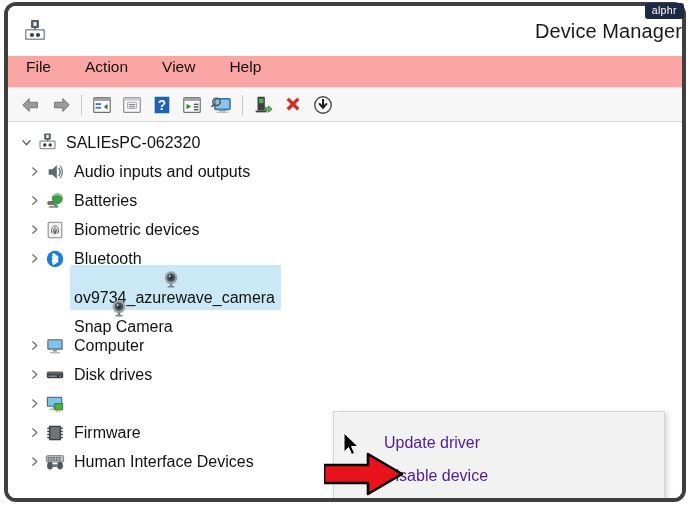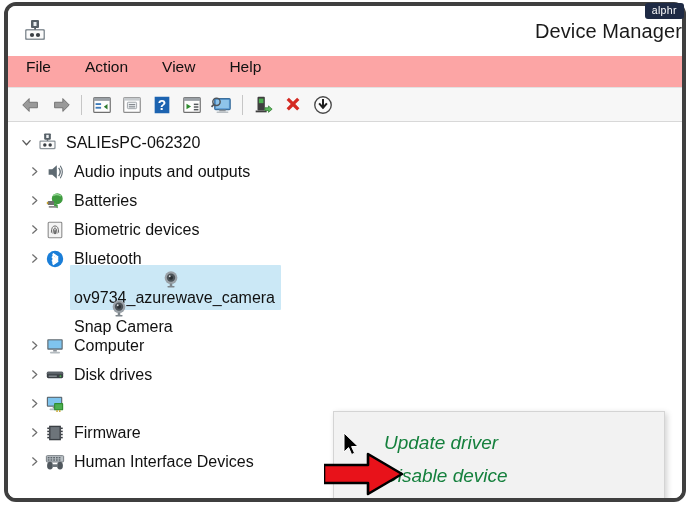--- a/index.html
+++ b/index.html
@@ -162,24 +162,23 @@
     box-shadow: 2px 2px 6px rgba(0,0,0,0.18);
     padding: 14px 0 12px 0;
     box-sizing: border-box;
     z-index: 40;
   }
   .ctx-item {
     height: 33px;
     display: flex;
     align-items: center;
     padding-left: 50px;
-    font-size: 19px;
-    color: #15803d;
+    font-size: 16px;
+    color: #4c1d95;
     white-space: nowrap;
-    font-style: italic;
   }
 
   
   .red-arrow {
     position: absolute;
     left: 316px;
     top: 330px;
     width: 80px;
     height: 44px;
     z-index: 60;

